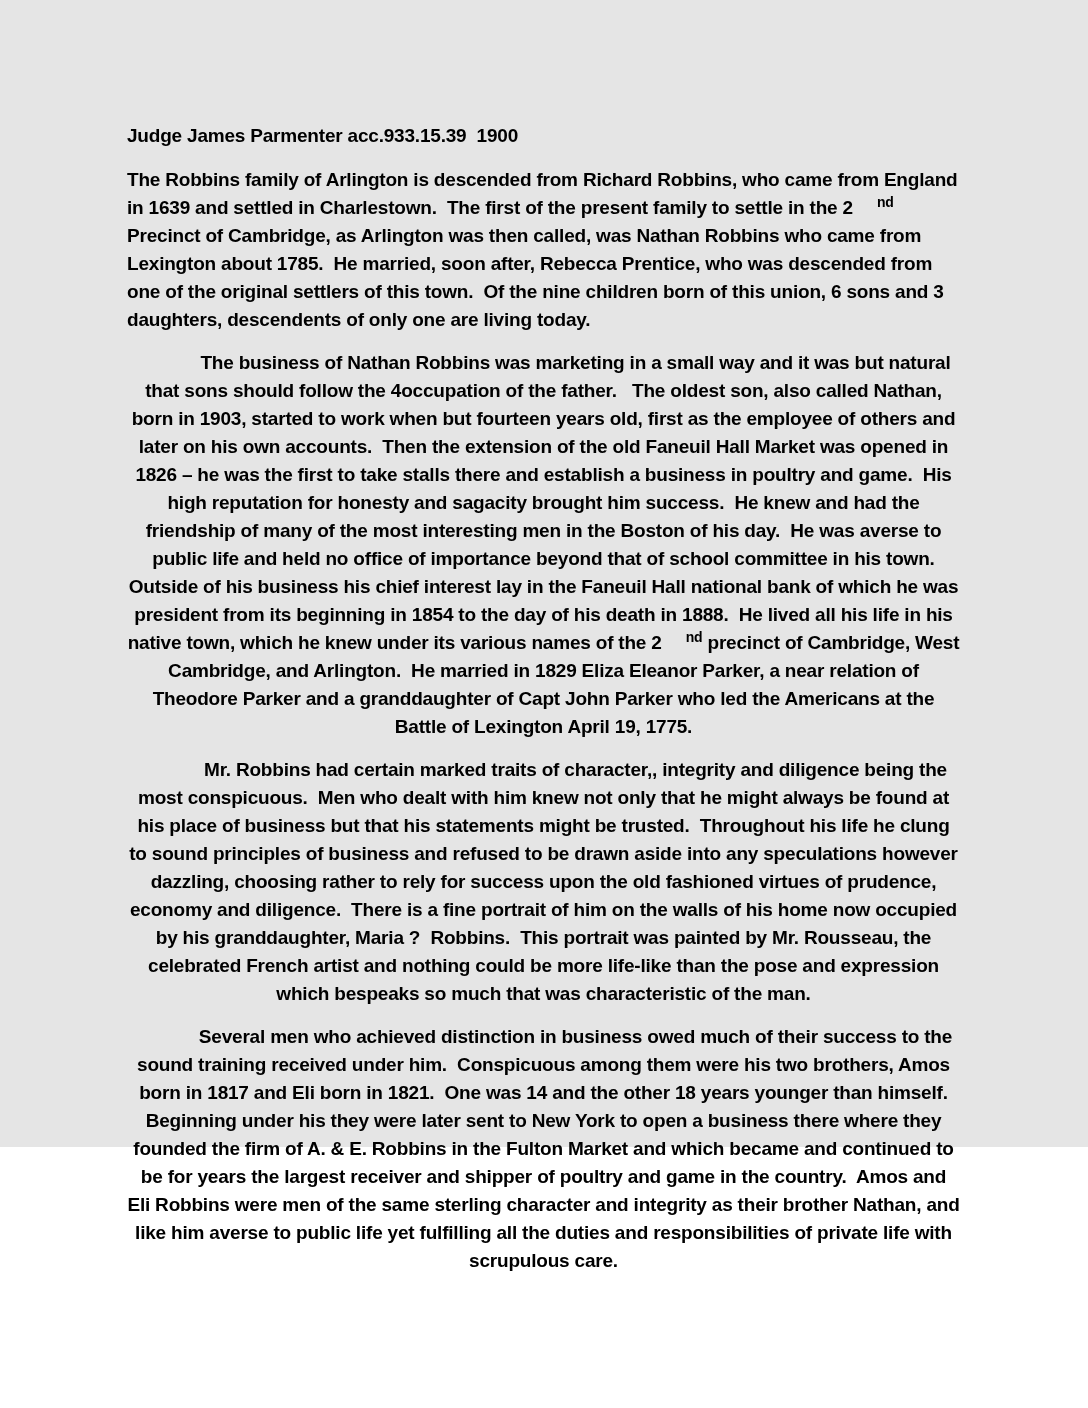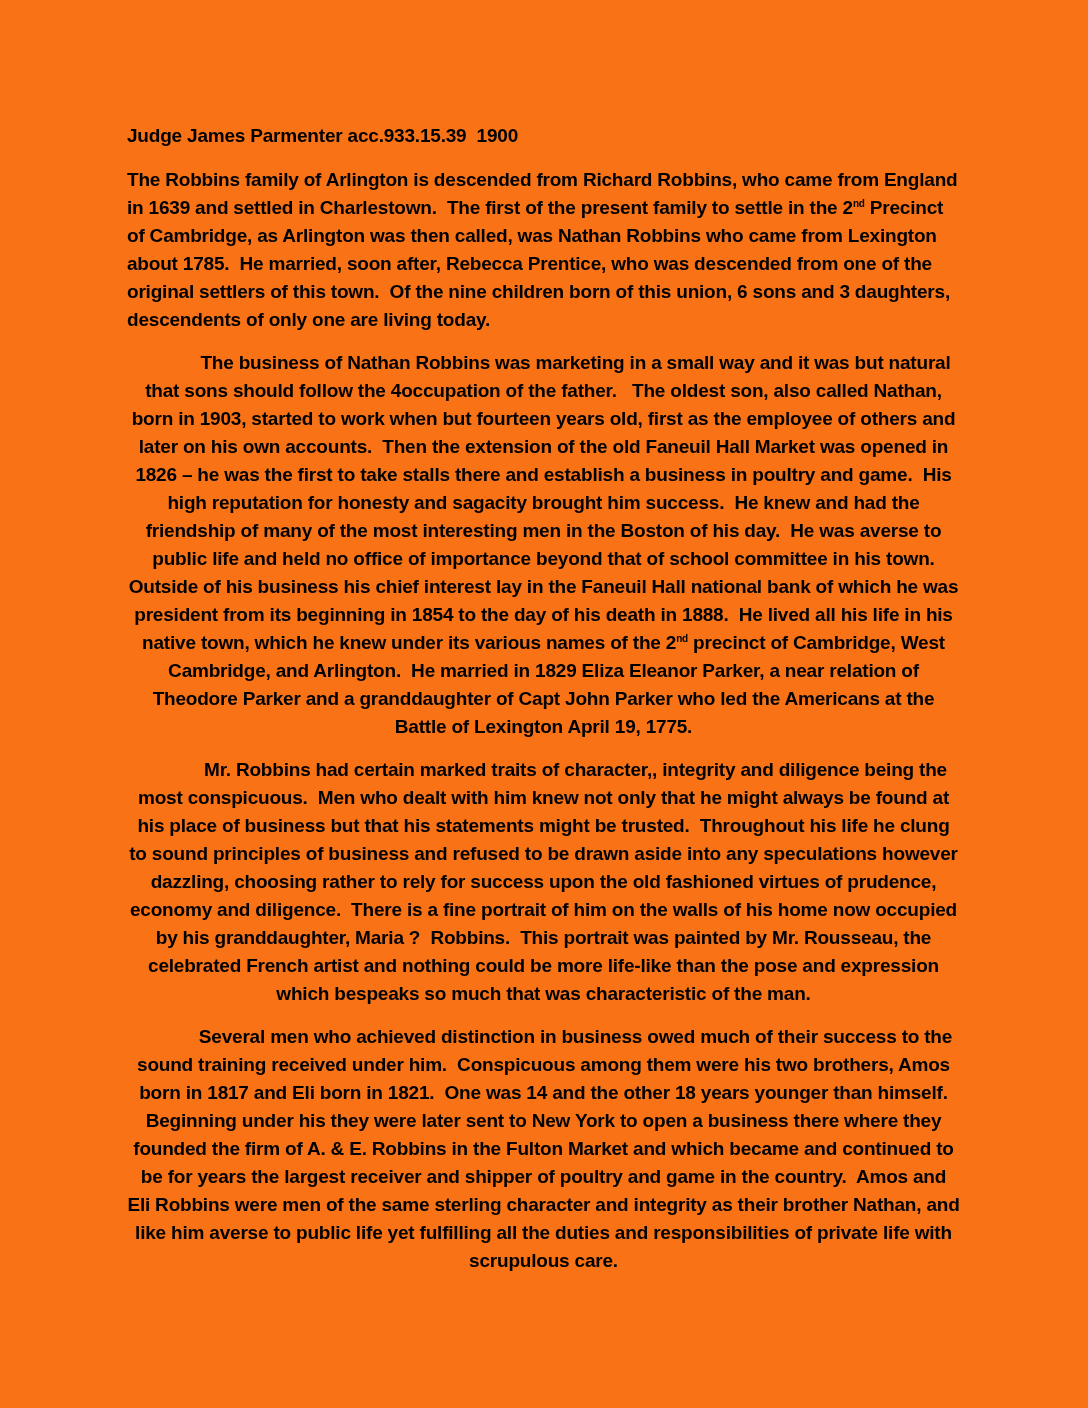--- a/index.html
+++ b/index.html
@@ -11,22 +11,22 @@
     width: 1088px;
     height: 1408px;
     position: relative;
     font-family: "Liberation Sans", sans-serif;
   }
   .page {
     position: absolute;
     left: 0;
     top: 0;
     width: 1088px;
-    height: 1408px;
-    background: #f97316;
+    height: 1147px;
+    background: #e5e5e5;
     box-sizing: border-box;
     padding: 122px 128px 0 127px;
   }
   .doc-header {
     margin: 0 0 16px 0;
     font-size: 19px;
     font-weight: 600;
     line-height: 28px;
     letter-spacing: -0.2px;
     color: #000000;
@@ -40,23 +40,24 @@
     letter-spacing: -0.2px;
     color: #000000;
     white-space: pre-wrap;
     text-align: left;
   }
   .para.indent {
     text-indent: 64px;
     text-align: center;
   }
   .para sup {
-    font-size: 10px;
+    font-size: 14px;
     line-height: 0;
     vertical-align: super;
+    margin-left: 24px;
   }
 </style>
 </head>
 <body>
 
 <main class="page">
   <p class="doc-header">Judge James Parmenter acc.933.15.39  1900</p>
   <div>
       <p class="para">The Robbins family of Arlington is descended from Richard Robbins, who came from England in 1639 and settled in Charlestown.  The first of the present family to settle in the 2<sup>nd</sup> Precinct of Cambridge, as Arlington was then called, was Nathan Robbins who came from Lexington about 1785.  He married, soon after, Rebecca Prentice, who was descended from one of the original settlers of this town.  Of the nine children born of this union, 6 sons and 3 daughters, descendents of only one are living today.</p>
       <p class="para indent">The business of Nathan Robbins was marketing in a small way and it was but natural that sons should follow the 4occupation of the father.   The oldest son, also called Nathan, born in 1903, started to work when but fourteen years old, first as the employee of others and later on his own accounts.  Then the extension of the old Faneuil Hall Market was opened in 1826 – he was the first to take stalls there and establish a business in poultry and game.  His high reputation for honesty and sagacity brought him success.  He knew and had the friendship of many of the most interesting men in the Boston of his day.  He was averse to public life and held no office of importance beyond that of school committee in his town.   Outside of his business his chief interest lay in the Faneuil Hall national bank of which he was president from its beginning in 1854 to the day of his death in 1888.  He lived all his life in his native town, which he knew under its various names of the 2<sup>nd</sup> precinct of Cambridge, West Cambridge, and Arlington.  He married in 1829 Eliza Eleanor Parker, a near relation of Theodore Parker and a granddaughter of Capt John Parker who led the Americans at the Battle of Lexington April 19, 1775.</p>

